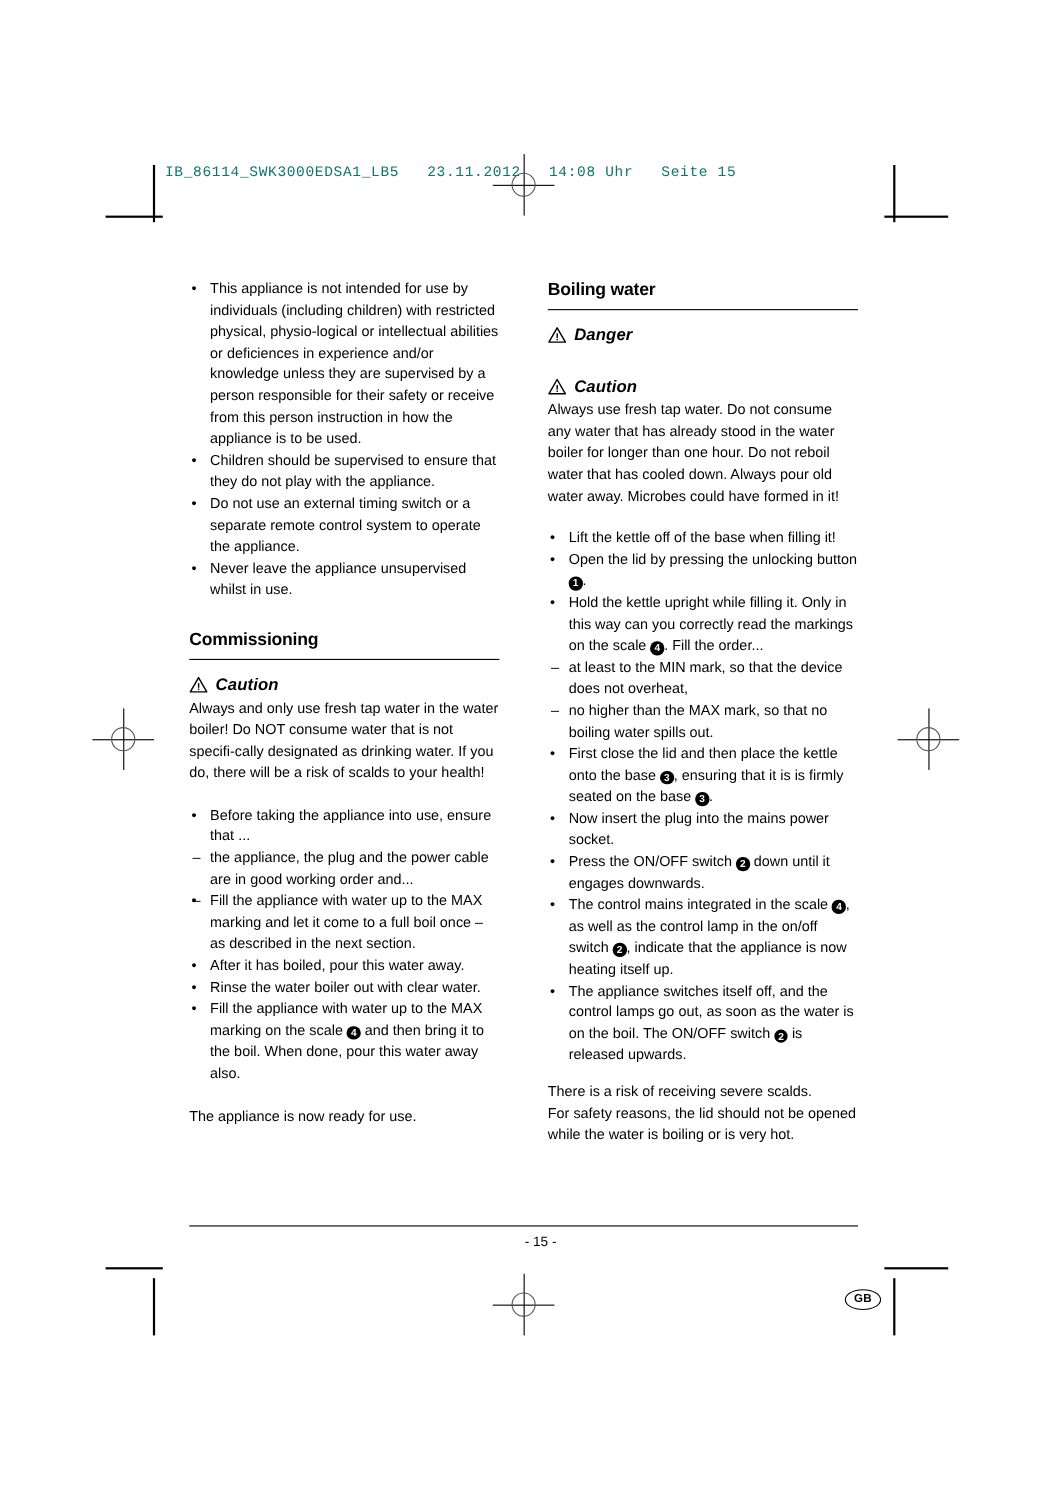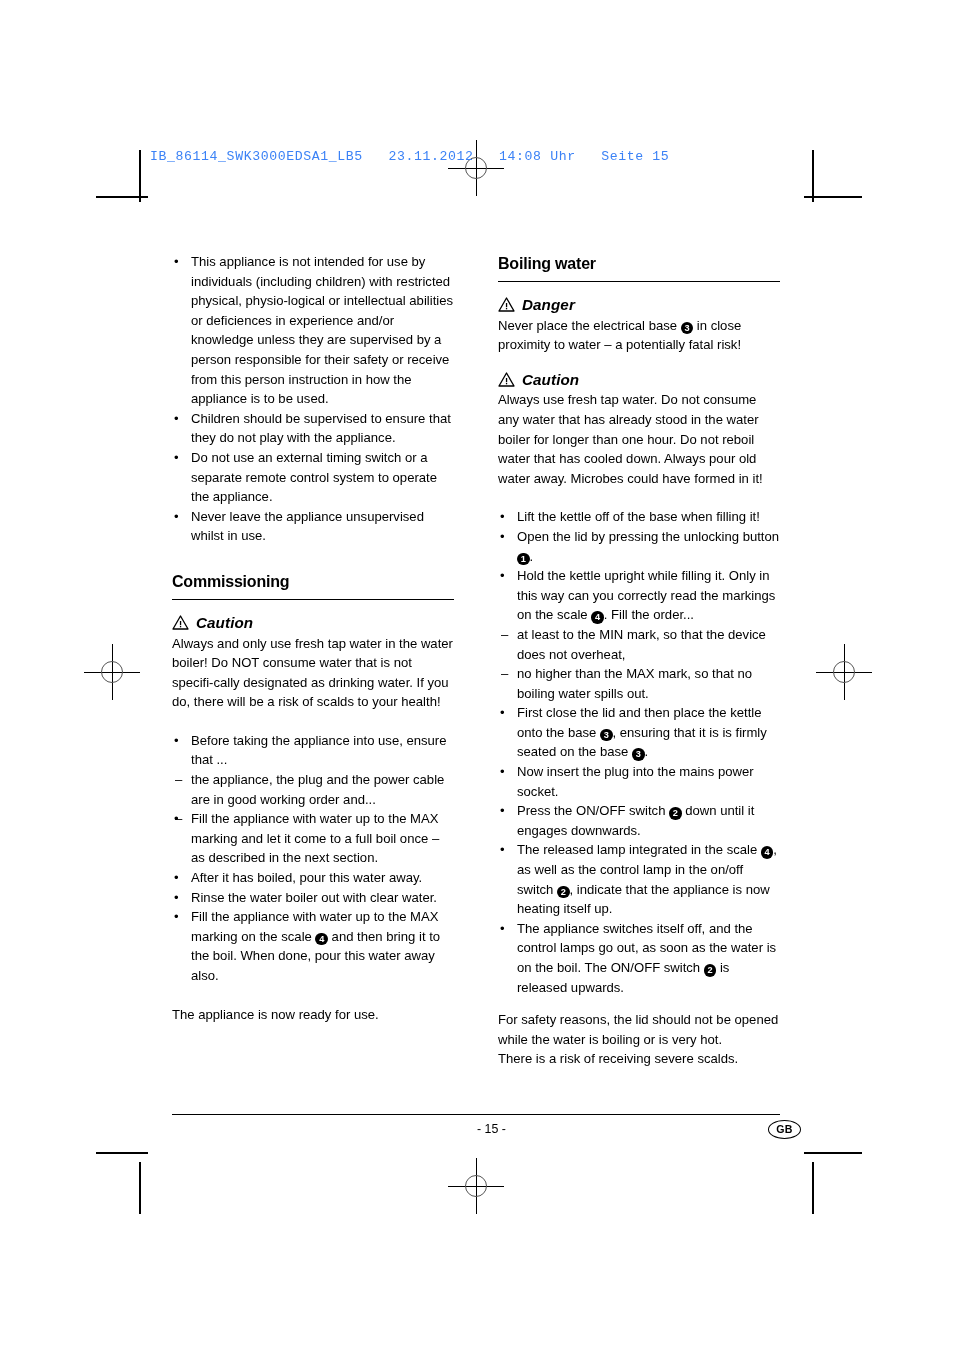--- a/index.html
+++ b/index.html
@@ -47,21 +47,21 @@
 
   
   .print-header {
     position: absolute;
     left: 150px;
     top: 149px;
     font-family: "Liberation Mono", "DejaVu Sans Mono", monospace;
     font-size: 13.2px;
     letter-spacing: 0.6px;
     white-space: pre;
-    color: #3b82f6;
+    color: #0f766e;
   }
 
   
   .page {
     position: absolute;
     left: 0; top: 0;
     width: 954px; height: 1351px;
   }
   .columns {
     position: absolute;
@@ -87,21 +87,21 @@
   .rule {
     border-bottom: 1.4px solid #000;
     margin-bottom: 13px;
   }
 
   .warn-head {
     display: flex;
     align-items: center;
     gap: 7px;
     margin-bottom: 1px;
-    margin-top: 2px;
+    margin-top: 13px;
   }
   .warn-head .tri { flex: 0 0 auto; display: block; }
   .warn-head .wlabel {
     font-size: 15.2px;
     font-weight: bold;
     font-style: italic;
     letter-spacing: 0.1px;
   }
 
   p.para {
@@ -156,21 +156,21 @@
   }
   .footer-page {
     position: absolute;
     left: 477px;
     top: 1122px;
     font-size: 12.4px;
   }
   .lang-badge {
     position: absolute;
     left: 768px;
-    top: 1120px;
+    top: 1172px;
     width: 31px;
     height: 17px;
     border: 1.3px solid #000;
     border-radius: 50%;
     font-size: 10.6px;
     font-weight: bold;
     text-align: center;
     line-height: 16px;
     letter-spacing: 0.3px;
   }
@@ -292,21 +292,20 @@
       <div class="rule"></div>
 
       <div class="warn-head">
         <svg class="tri" width="17" height="15" viewBox="0 0 17 15">
           <path d="M8.5 1 L16 14 L1 14 Z" fill="none" stroke="#000" stroke-width="1.3" stroke-linejoin="round"></path>
           <rect x="7.9" y="6" width="1.3" height="4.2" fill="#000"></rect>
           <rect x="7.9" y="11" width="1.3" height="1.3" fill="#000"></rect>
         </svg>
         <span class="wlabel">Danger</span>
       </div>
-      <p class="para"><span>Never place the electrical base </span><span class="cnum">3</span><span> in close proximity to water – a potentially fatal risk!</span></p>
 
       <div class="gap-sm"></div>
 
       <div class="warn-head">
         <svg class="tri" width="17" height="15" viewBox="0 0 17 15">
           <path d="M8.5 1 L16 14 L1 14 Z" fill="none" stroke="#000" stroke-width="1.3" stroke-linejoin="round"></path>
           <rect x="7.9" y="6" width="1.3" height="4.2" fill="#000"></rect>
           <rect x="7.9" y="11" width="1.3" height="1.3" fill="#000"></rect>
         </svg>
         <span class="wlabel">Caution</span>
@@ -343,31 +342,31 @@
         <li>
           <span class="mk">•</span>
           <span>Now insert the plug into the mains power socket.</span>
         </li>
         <li>
           <span class="mk">•</span>
           <span>Press the ON/OFF switch </span><span class="cnum">2</span><span> down until it engages downwards.</span>
         </li>
         <li>
           <span class="mk">•</span>
-          <span>The released lamp integrated in the scale </span><span class="cnum">4</span><span>, as well as the control lamp in the on/off switch </span><span class="cnum">2</span><span>, indicate that the appliance is now heating itself up.</span>
+          <span>The control mains integrated in the scale </span><span class="cnum">4</span><span>, as well as the control lamp in the on/off switch </span><span class="cnum">2</span><span>, indicate that the appliance is now heating itself up.</span>
         </li>
         <li>
           <span class="mk">•</span>
           <span>The appliance switches itself off, and the control lamps go out, as soon as the water is on the boil. The ON/OFF switch </span><span class="cnum">2</span><span> is released upwards.</span>
         </li>
       </ul>
 
       <div class="gap-sm"></div>
 
+      <p class="para">There is a risk of receiving severe scalds.</p>
       <p class="para">For safety reasons, the lid should not be opened while the water is boiling or is very hot.</p>
-      <p class="para">There is a risk of receiving severe scalds.</p>
     </div>
   </div>
 
   <div class="footer-rule"></div>
   <div class="footer-page">- 15 -</div>
   <div class="lang-badge">GB</div>
 </div>
 
 </body></html>

